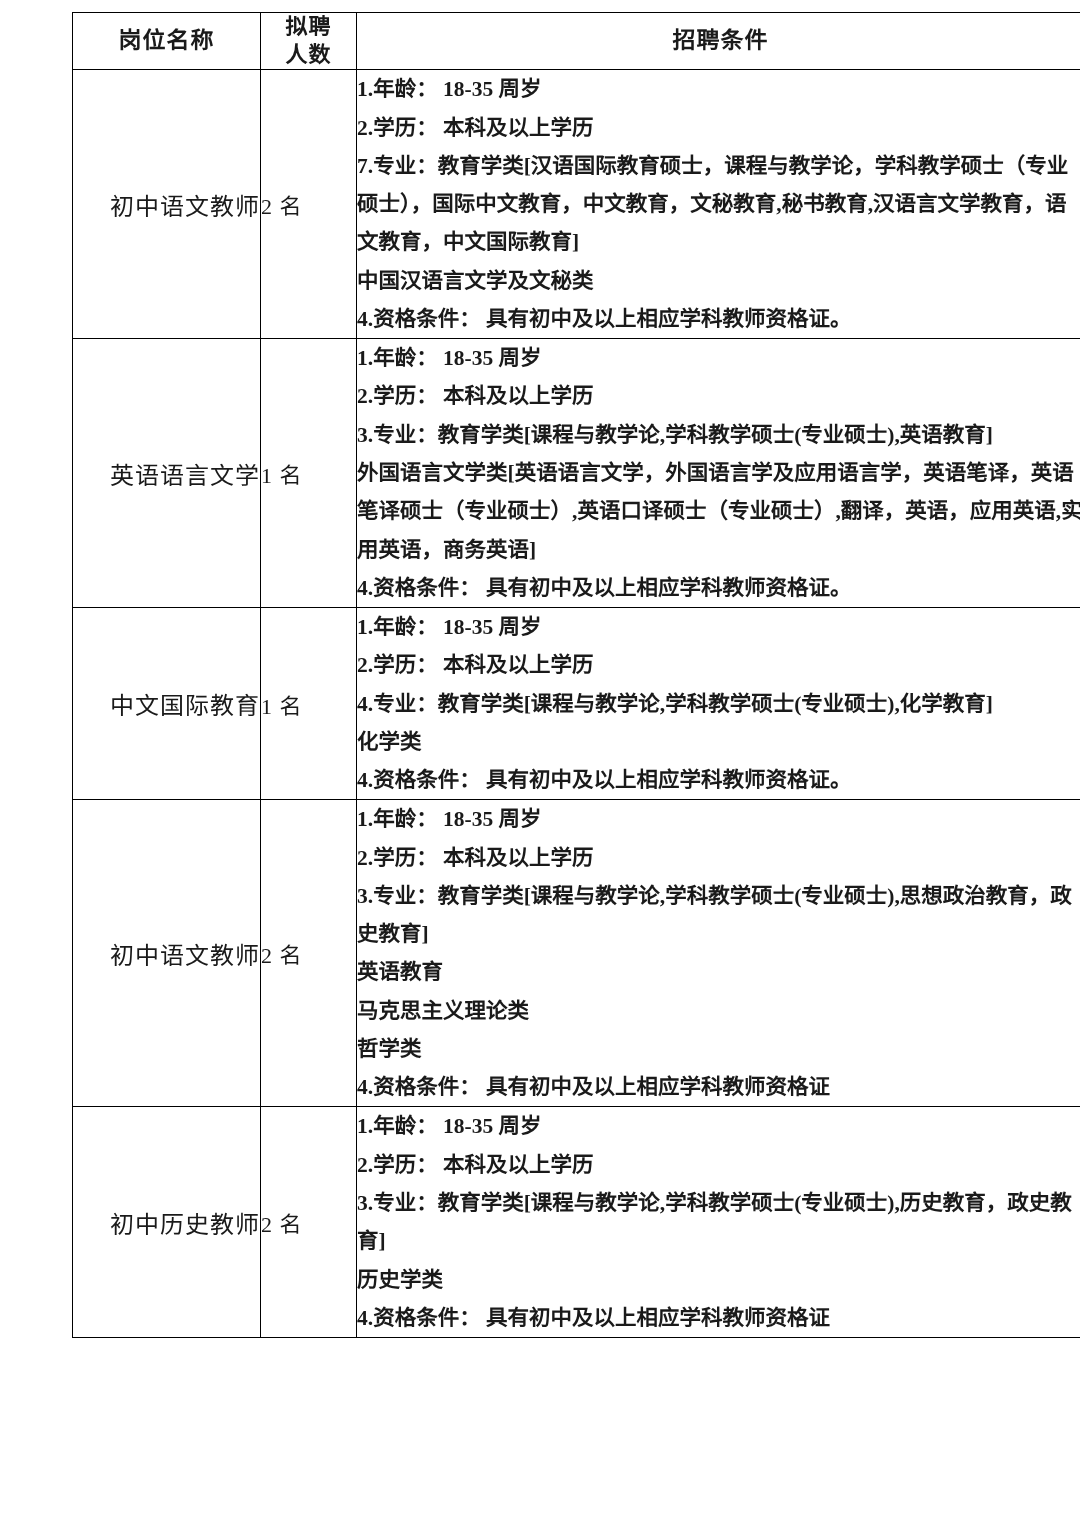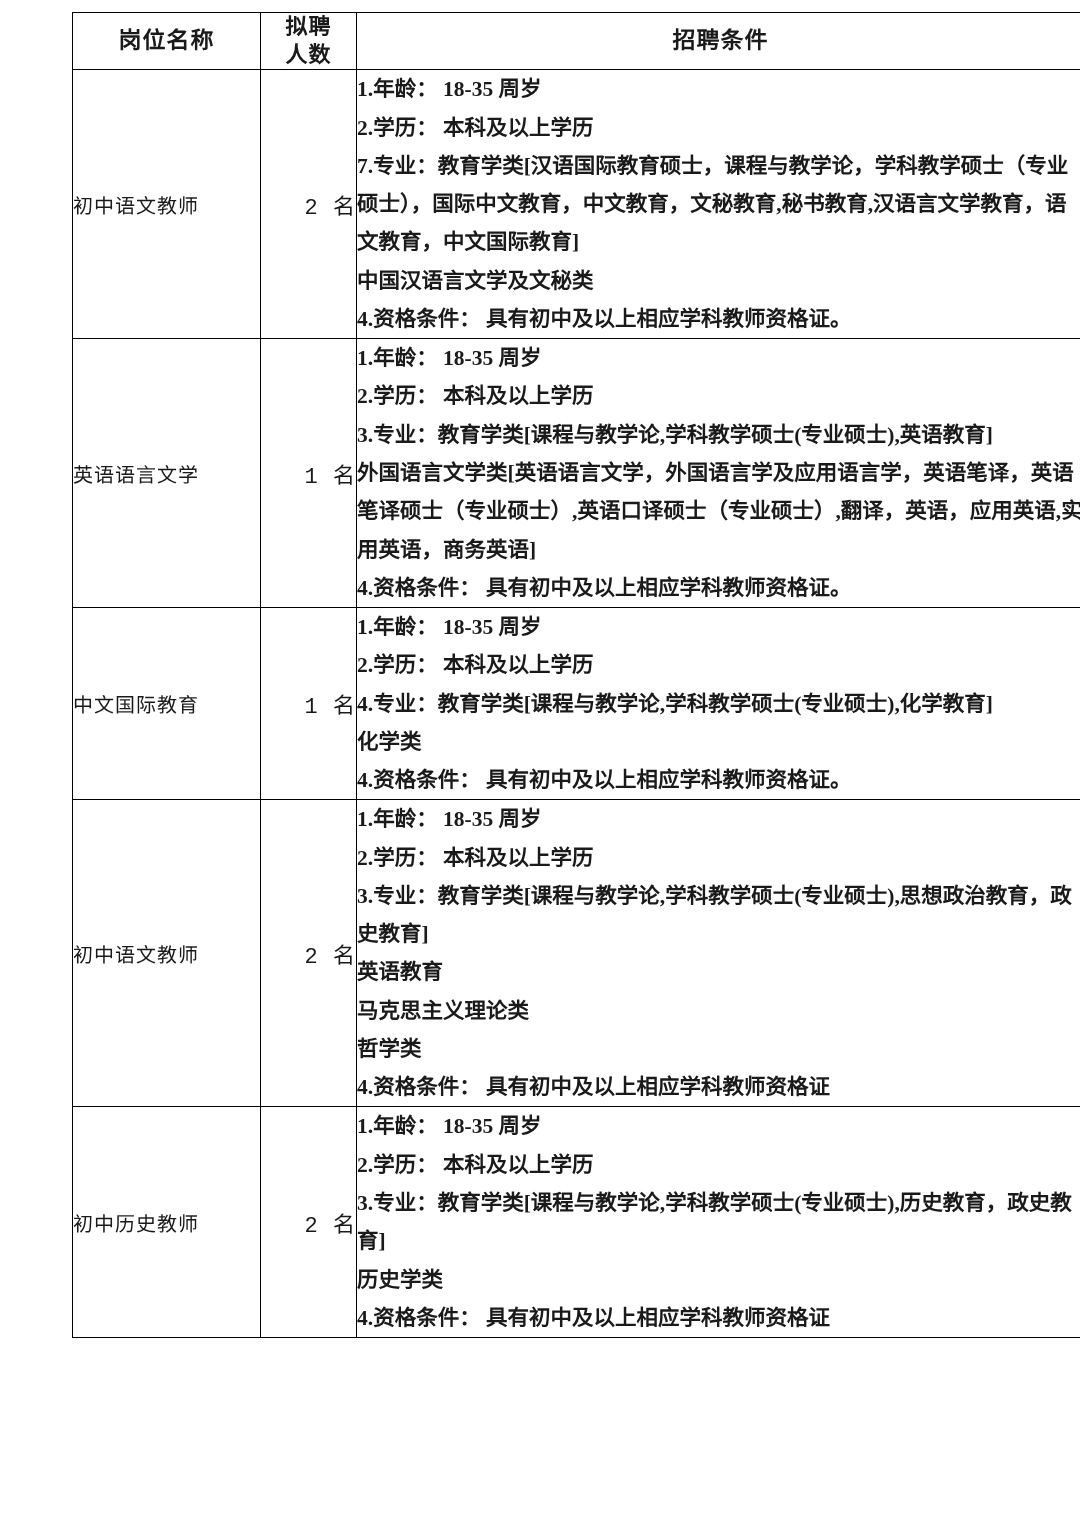--- a/index.html
+++ b/index.html
@@ -42,29 +42,28 @@
     text-align: center;
     padding: 14px 4px;
     letter-spacing: 1px;
   }
   thead th.th-num {
     font-size: 22px;
     line-height: 1.28;
   }
 
   td.post-cell {
-    text-align: left;
-    font-size: 20px;
+    text-align: right;
+    font-size: 24px;
     letter-spacing: 1px;
   }
   td.num-cell {
-    text-align: right;
+    text-align: left;
     font-size: 22px;
     letter-spacing: 1px;
-    font-family: Liberation Mono, monospace;
   }
   td.cond-cell {
     text-align: left;
     padding: 9px 10px 10px 12px;
     font-size: 21.5px;
     line-height: 1.78;
     vertical-align: top;
   }
   .cond-line {
     white-space: pre-wrap;

